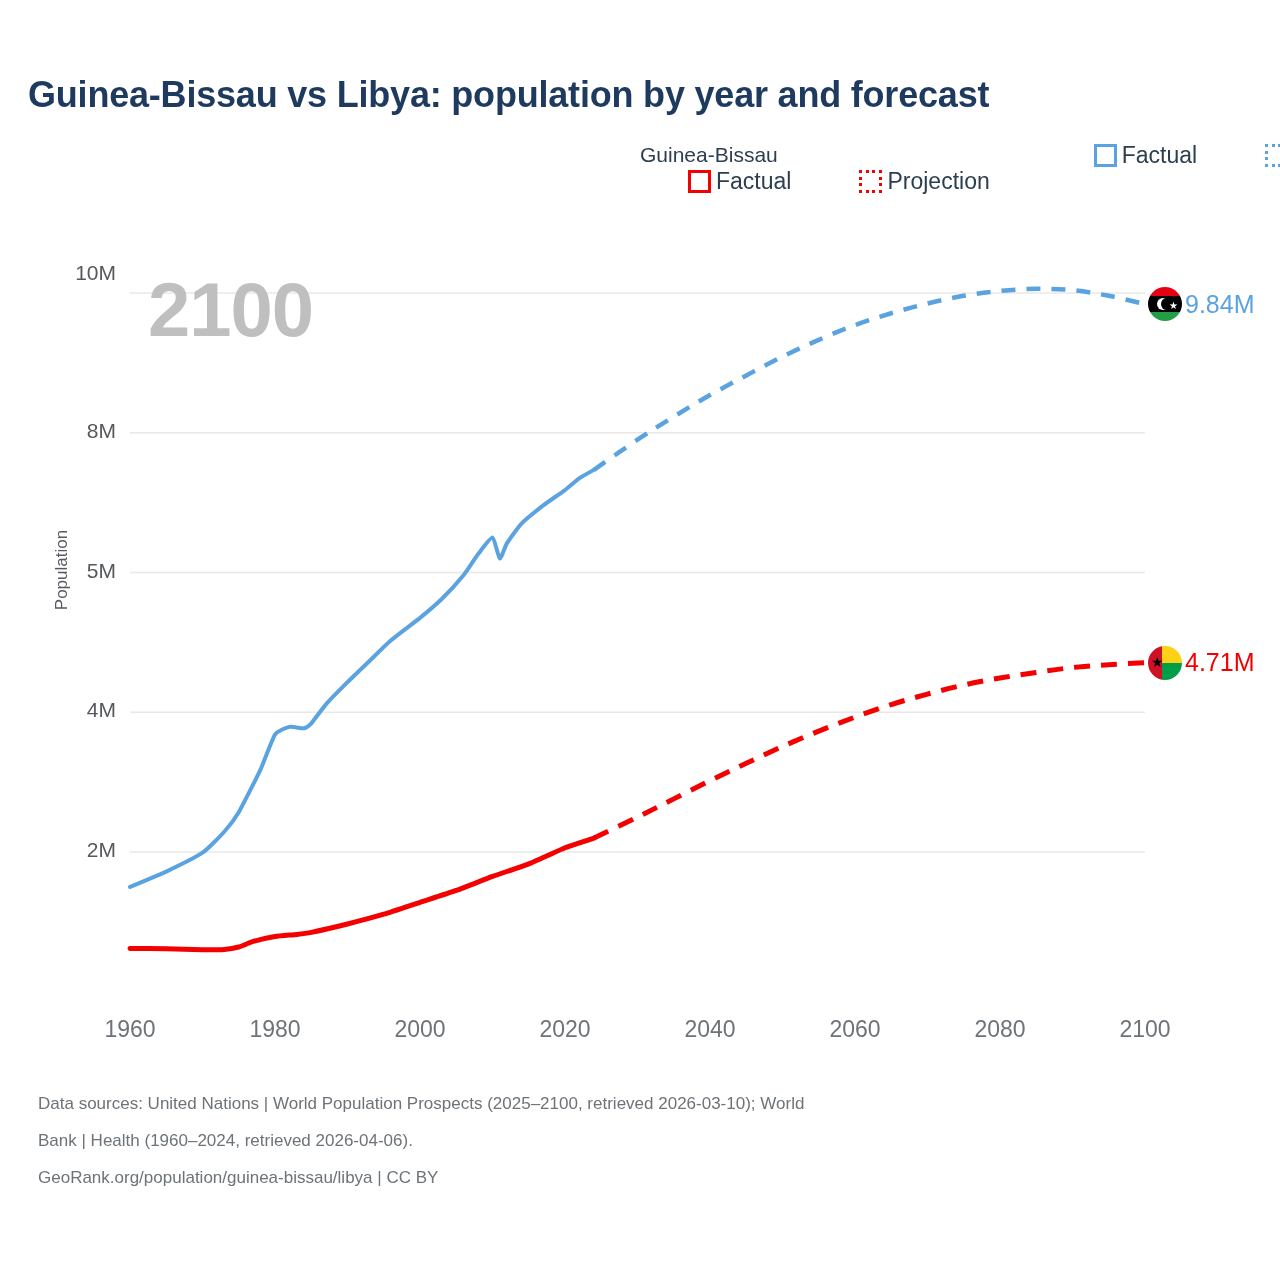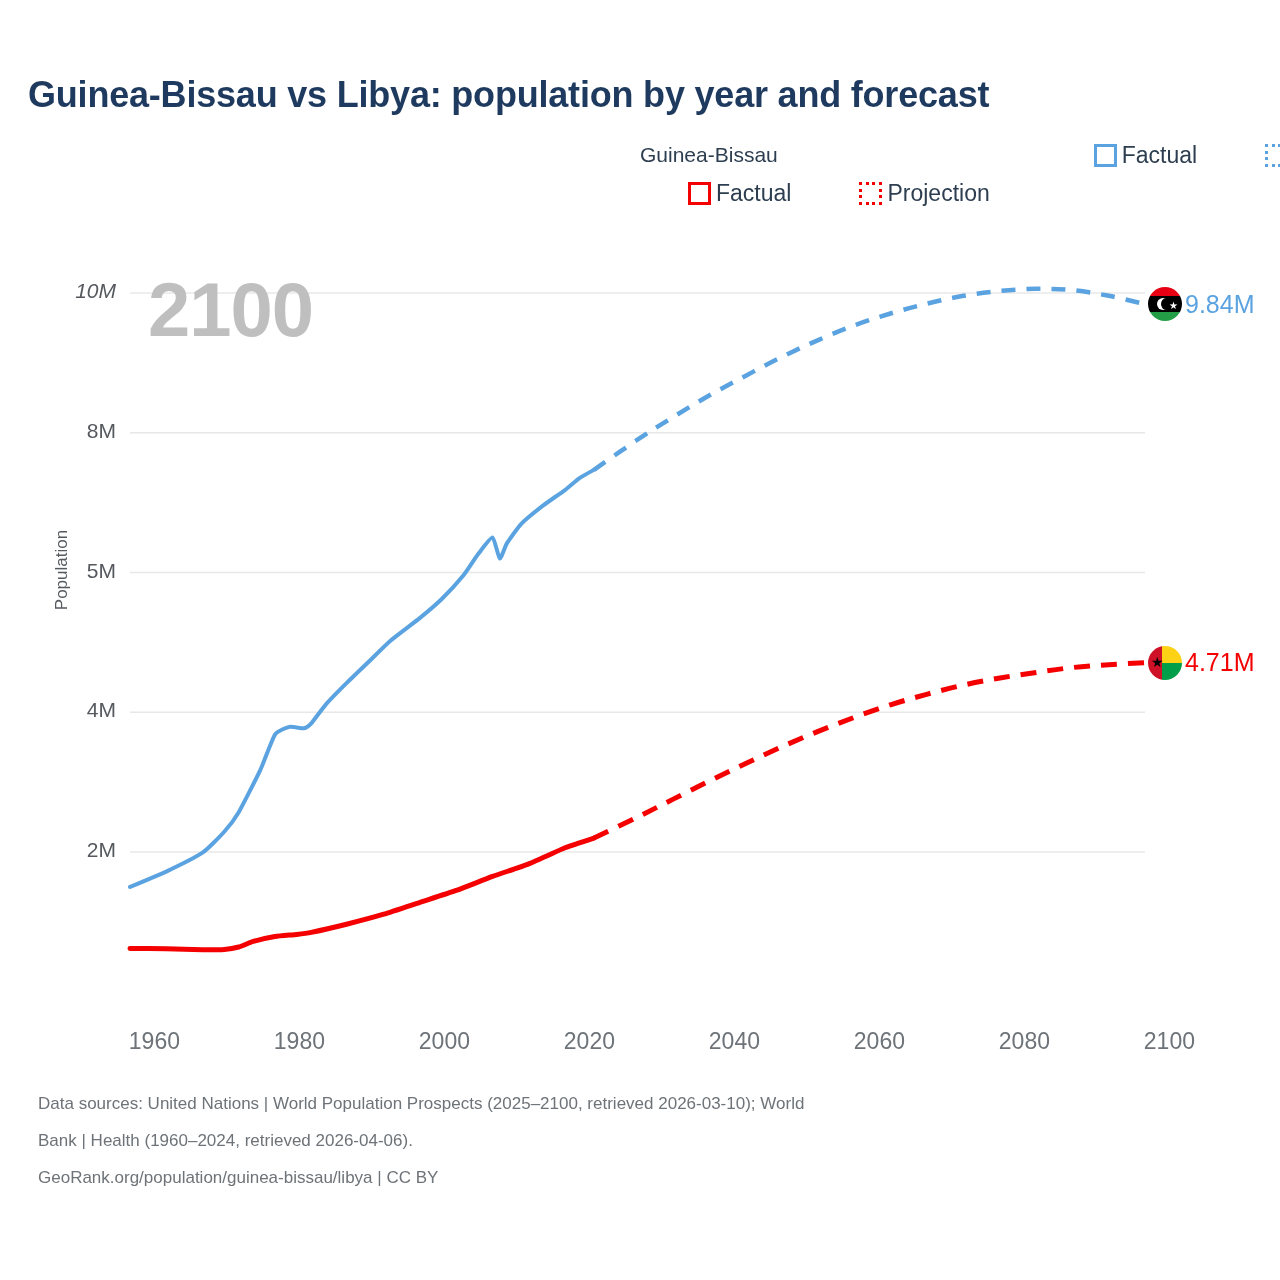--- a/index.html
+++ b/index.html
@@ -33,21 +33,21 @@
     left: 640px;
     top: 142px;
     display: flex;
     flex-direction: row;
     gap: 56px;
     align-items: flex-start;
   }
   .legend-group {
     display: flex;
     flex-direction: column;
-    gap: 12px;
+    gap: 0;
     justify-content: center;
   }
   .legend-group-title {
     font-size: 21px;
     color: #2c3e50;
     line-height: 26px;
     white-space: nowrap;
   }
   .legend-entries {
     display: flex;
@@ -118,24 +118,23 @@
     position: absolute;
     font-size: 21px;
     color: #55595e;
     text-align: right;
     width: 80px;
   }
   .x-tick-label {
     position: absolute;
     font-size: 23px;
     color: #6d7378;
-    text-align: right;
+    text-align: center;
     width: 100px;
     top: 1016px;
-    margin-top: 12px;
   }
 
   
   .end-label {
     position: absolute;
     display: flex;
     flex-direction: row;
     align-items: center;
     gap: 3px;
   }
@@ -268,21 +267,21 @@
 
 <div id="year-watermark">2100</div>
 
 <div id="y-axis-title">Population</div>
 
 <div id="y-tick-labels">
     <div class="y-tick-label" style="left: 36px; top: 838px;">2M</div>
     <div class="y-tick-label" style="left: 36px; top: 698.25px;">4M</div>
     <div class="y-tick-label" style="left: 36px; top: 558.5px;">5M</div>
     <div class="y-tick-label" style="left: 36px; top: 418.75px;">8M</div>
-    <div class="y-tick-label" style="left: 36px; top: 279px; font-style: italic;">10M</div>
+    <div class="y-tick-label" style="left: 36px; top: 261px;">10M</div>
   </div>
 <div id="x-tick-labels">
     <div class="x-tick-label" style="left: 80px;">1960</div>
     <div class="x-tick-label" style="left: 225px;">1980</div>
     <div class="x-tick-label" style="left: 370px;">2000</div>
     <div class="x-tick-label" style="left: 515px;">2020</div>
     <div class="x-tick-label" style="left: 660px;">2040</div>
     <div class="x-tick-label" style="left: 805px;">2060</div>
     <div class="x-tick-label" style="left: 950px;">2080</div>
     <div class="x-tick-label" style="left: 1095px;">2100</div>

